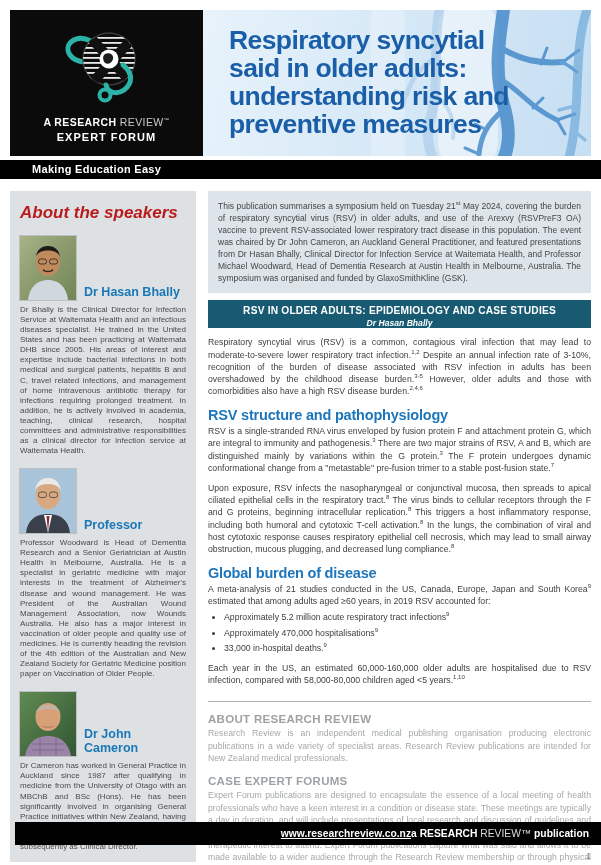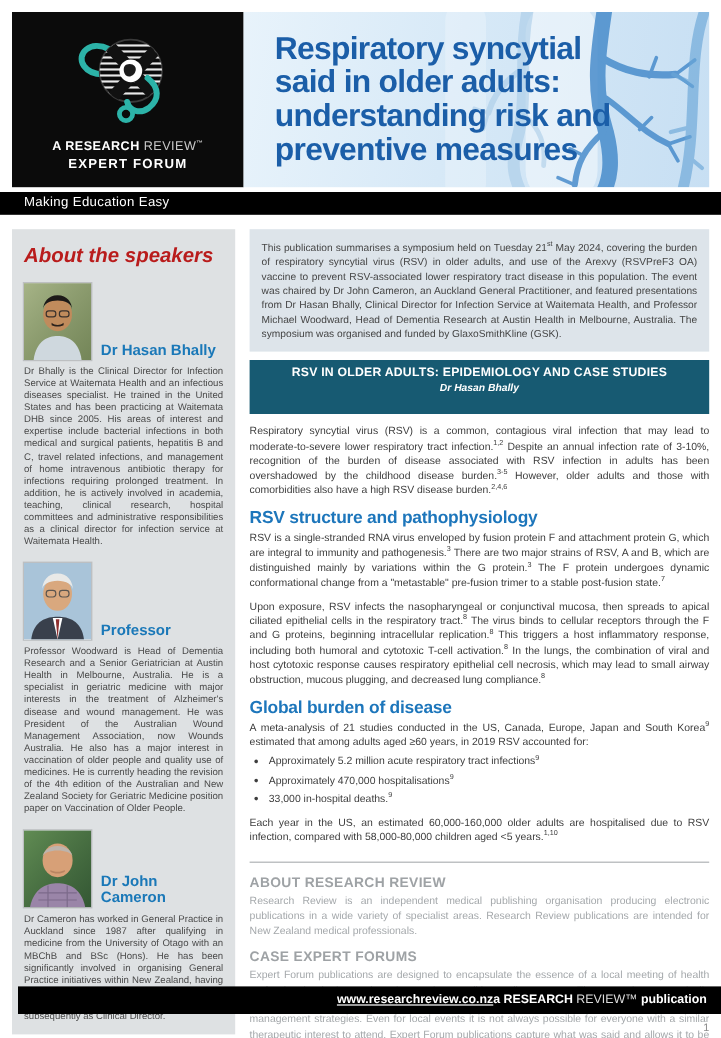--- a/index.html
+++ b/index.html
@@ -23,39 +23,39 @@
   .brand .b2 { display:block; color:#ffffff; font-weight:bold; font-size:11px; letter-spacing:1px; }
   .hero { flex:1; position:relative; overflow:hidden;
     background:linear-gradient(100deg,#e8f3fb 0%,#d7e9f7 45%,#c7dff3 100%); }
   .hero svg { position:absolute; inset:0; width:100%; height:100%; }
   .hero-title {
     position:relative; z-index:2; padding:16px 0 0 26px;
     color:#1b5ea8; font-weight:bold; font-size:26.5px; line-height:1.06; letter-spacing:-.6px;
   }
   .hero-title span { display:block; }
   
-  .edu-bar { background:#000000; color:#ffffff; font-weight:normal; font-size:11px;
-    letter-spacing:.3px; padding:3px 0 4px 20px; margin-top:4px; }
+  .edu-bar { background:#000000; color:#ffffff; font-weight:bold; font-size:11px;
+    letter-spacing:.3px; padding:3px 0 4px 32px; margin-top:4px; }
   
   .content { display:flex; gap:12px; padding:12px 10px 0 10px; align-items:flex-start; }
   .left-col { width:186px; flex:none; }
   .sidebar { background:#dee1e3; padding:12px 10px 10px 10px; }
   .sb-heading { color:#b91c1c; font-weight:bold; font-style:italic; font-size:17px; margin-bottom:4px; }
   .speaker { margin-top:13px; }
   .speaker-head { display:flex; align-items:flex-end; gap:8px; }
   .photo { width:56px; height:64px; flex:none; box-shadow:0 0 0 1px rgba(0,0,0,.15); }
   .photo svg { display:block; width:100%; height:100%; }
   .speaker-name { color:#1a78b8; font-weight:bold; font-size:12.5px; line-height:1.08; padding-bottom:1px; }
   .speaker-name span { display:block; }
   .bio { margin-top:5px; font-size:8px; line-height:1.26; color:#4a4a4a; text-align:justify; }
   
   .main-col { flex:1; min-width:0; }
   .intro-box { background:#dde4ea; padding:9px 10px; font-size:8.5px; line-height:1.42;
     color:#454545; text-align:justify; }
-  .banner { background:#175a72; color:#ffffff; text-align:center; padding:5px 6px 17px 6px; margin-top:7px; }
+  .banner { background:#175a72; color:#ffffff; text-align:center; padding:5px 6px 0 6px; margin-top:7px; }
   .banner-title { font-weight:bold; font-size:10.2px; letter-spacing:.2px; }
   .banner-presenter { font-weight:bold; font-style:italic; font-size:8.6px; margin-top:2px; }
   .para { font-size:8.7px; line-height:1.4; color:#3d3d3d; text-align:justify; margin-top:8px; }
   .section-h { color:#1d76bb; font-weight:bold; font-size:14.5px; margin-top:10px; letter-spacing:-.2px; }
   .section-h + .para { margin-top:2px; }
   ul.bullets { margin:4px 0 0 16px; }
   ul.bullets li { font-size:8.7px; line-height:1.4; color:#3d3d3d; margin-top:3px; }
   .divider { border-top:1px solid #aeb2b5; margin:15px 0 0 0; }
   .about-h { color:#9ea2a5; font-weight:bold; font-size:11.5px; letter-spacing:.3px; margin-top:11px; }
   .about-p { color:#a4a8ab; font-size:8.7px; line-height:1.42; text-align:justify; margin-top:2px; }

